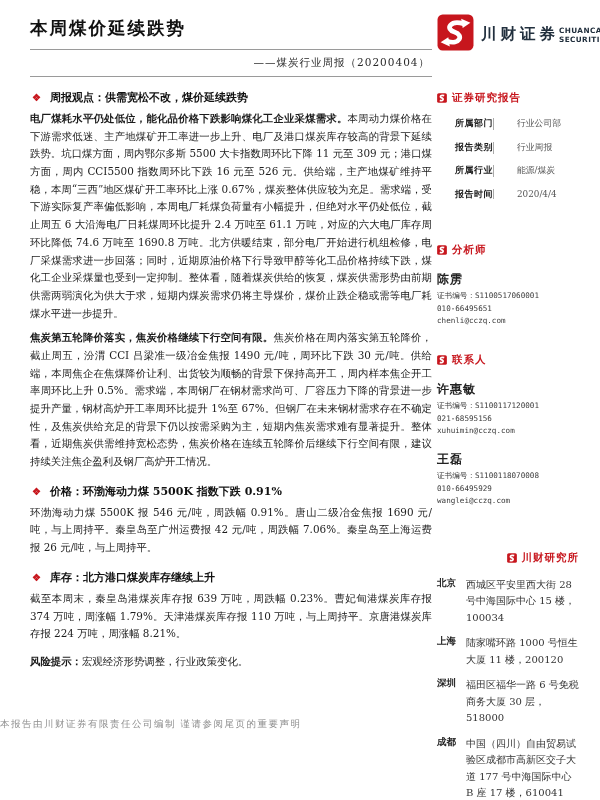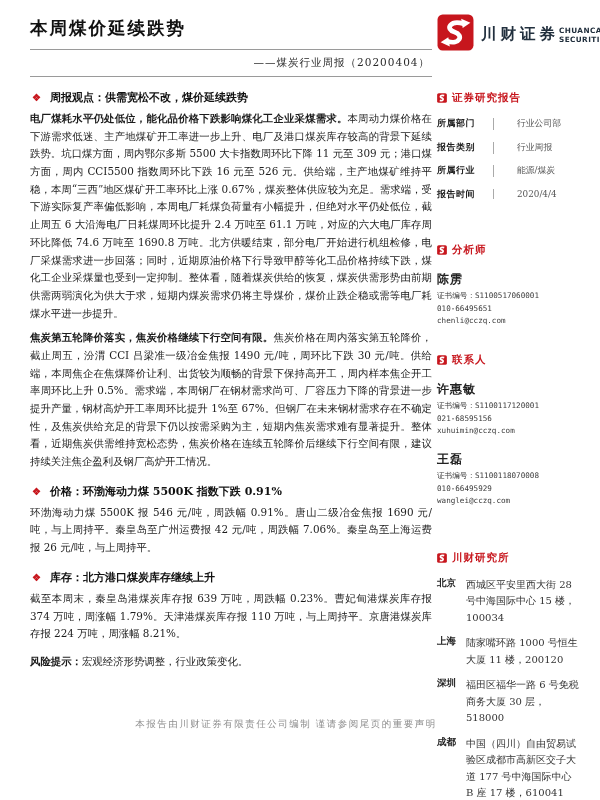--- a/index.html
+++ b/index.html
@@ -12,39 +12,39 @@
   .main { position:absolute; left:30px; top:16px; width:402px; }
   .doc-title { font-size:17.5px; font-weight:bold; letter-spacing:2px; color:#111; margin-bottom:9px; }
   .rule { border:none; border-top:1px solid #9a9a9a; }
   .subtitle-row { text-align:right; font-size:10.5px; color:#2a2a2a; padding:6px 2px 6px 0; letter-spacing:1px; }
   .sec-head { font-size:11px; font-weight:bold; color:#111; margin:13px 0 5px 0; display:flex; align-items:baseline; }
   .diamond { color:#c7161d; font-size:10px; margin:0 9px 0 2px; flex:none; }
   .body-p { font-size:10.4px; line-height:1.7; text-align:justify; color:#1c1c1c; margin:3px 0 7px 0; }
   .lead { font-weight:bold; }
   .risk-p { font-size:10.4px; line-height:1.7; margin-top:10px; color:#1c1c1c; }
 
-  .footer-note { position:absolute; left:0; top:718px; width:572px; text-align:center;
+  .footer-note { position:absolute; left:0; top:718px; width:572px; text-align:left;
                  font-size:9.5px; color:#8d8d8d; letter-spacing:1.5px; }
 
   
   .aside { position:absolute; left:437px; top:14px; width:142px; }
   .brand { display:flex; align-items:center; gap:7px; }
   .brand-logo { flex:none; }
   .brand-text { display:flex; flex-direction:row; }
   .brand-cn { font-family:"DejaVu Sans", sans-serif; font-size:15.5px; font-weight:600; letter-spacing:4px; color:#22303e; white-space:nowrap; }
   .brand-en { font-family:"DejaVu Sans", sans-serif; font-size:7.3px; font-weight:bold; letter-spacing:0.4px; color:#22303e; margin-top:2px; }
 
   .red-head { display:flex; align-items:center; gap:5px; color:#c7161d; font-weight:bold; font-size:10.5px; letter-spacing:1px; }
   .mini-logo { flex:none; width:10px; height:10px; }
   .rh-tag { margin-top:36px; }
   .rh-analyst { margin-top:42px; }
   .rh-contact { margin-top:28px; }
-  .rh-institute { margin-top:46px; }
-
-  .meta { margin-top:12px; }
+  .rh-institute { margin-top:46px;justify-content:flex-end; }
+
+  .meta { margin-top:12px;text-align:right; }
   .meta-row { display:flex; align-items:baseline; font-size:9px; margin-bottom:10.5px; }
   .meta-label { font-weight:bold; color:#222; width:56px; flex:none; letter-spacing:0.5px; }
   .meta-value { color:#555; border-left:1px solid #aaa; padding-left:23px; font-size:8.8px; }
 
   .person { margin-top:14px; }
   .person + .person { margin-top:16px; }
   .person-name { font-size:12px; font-weight:bold; color:#222; letter-spacing:1px; }
   .person-line { font-family:"DejaVu Sans Mono", monospace; font-size:7.6px; color:#3a3a3a; margin-top:3px; letter-spacing:0; }
 
   .offices { margin-top:12px; }

